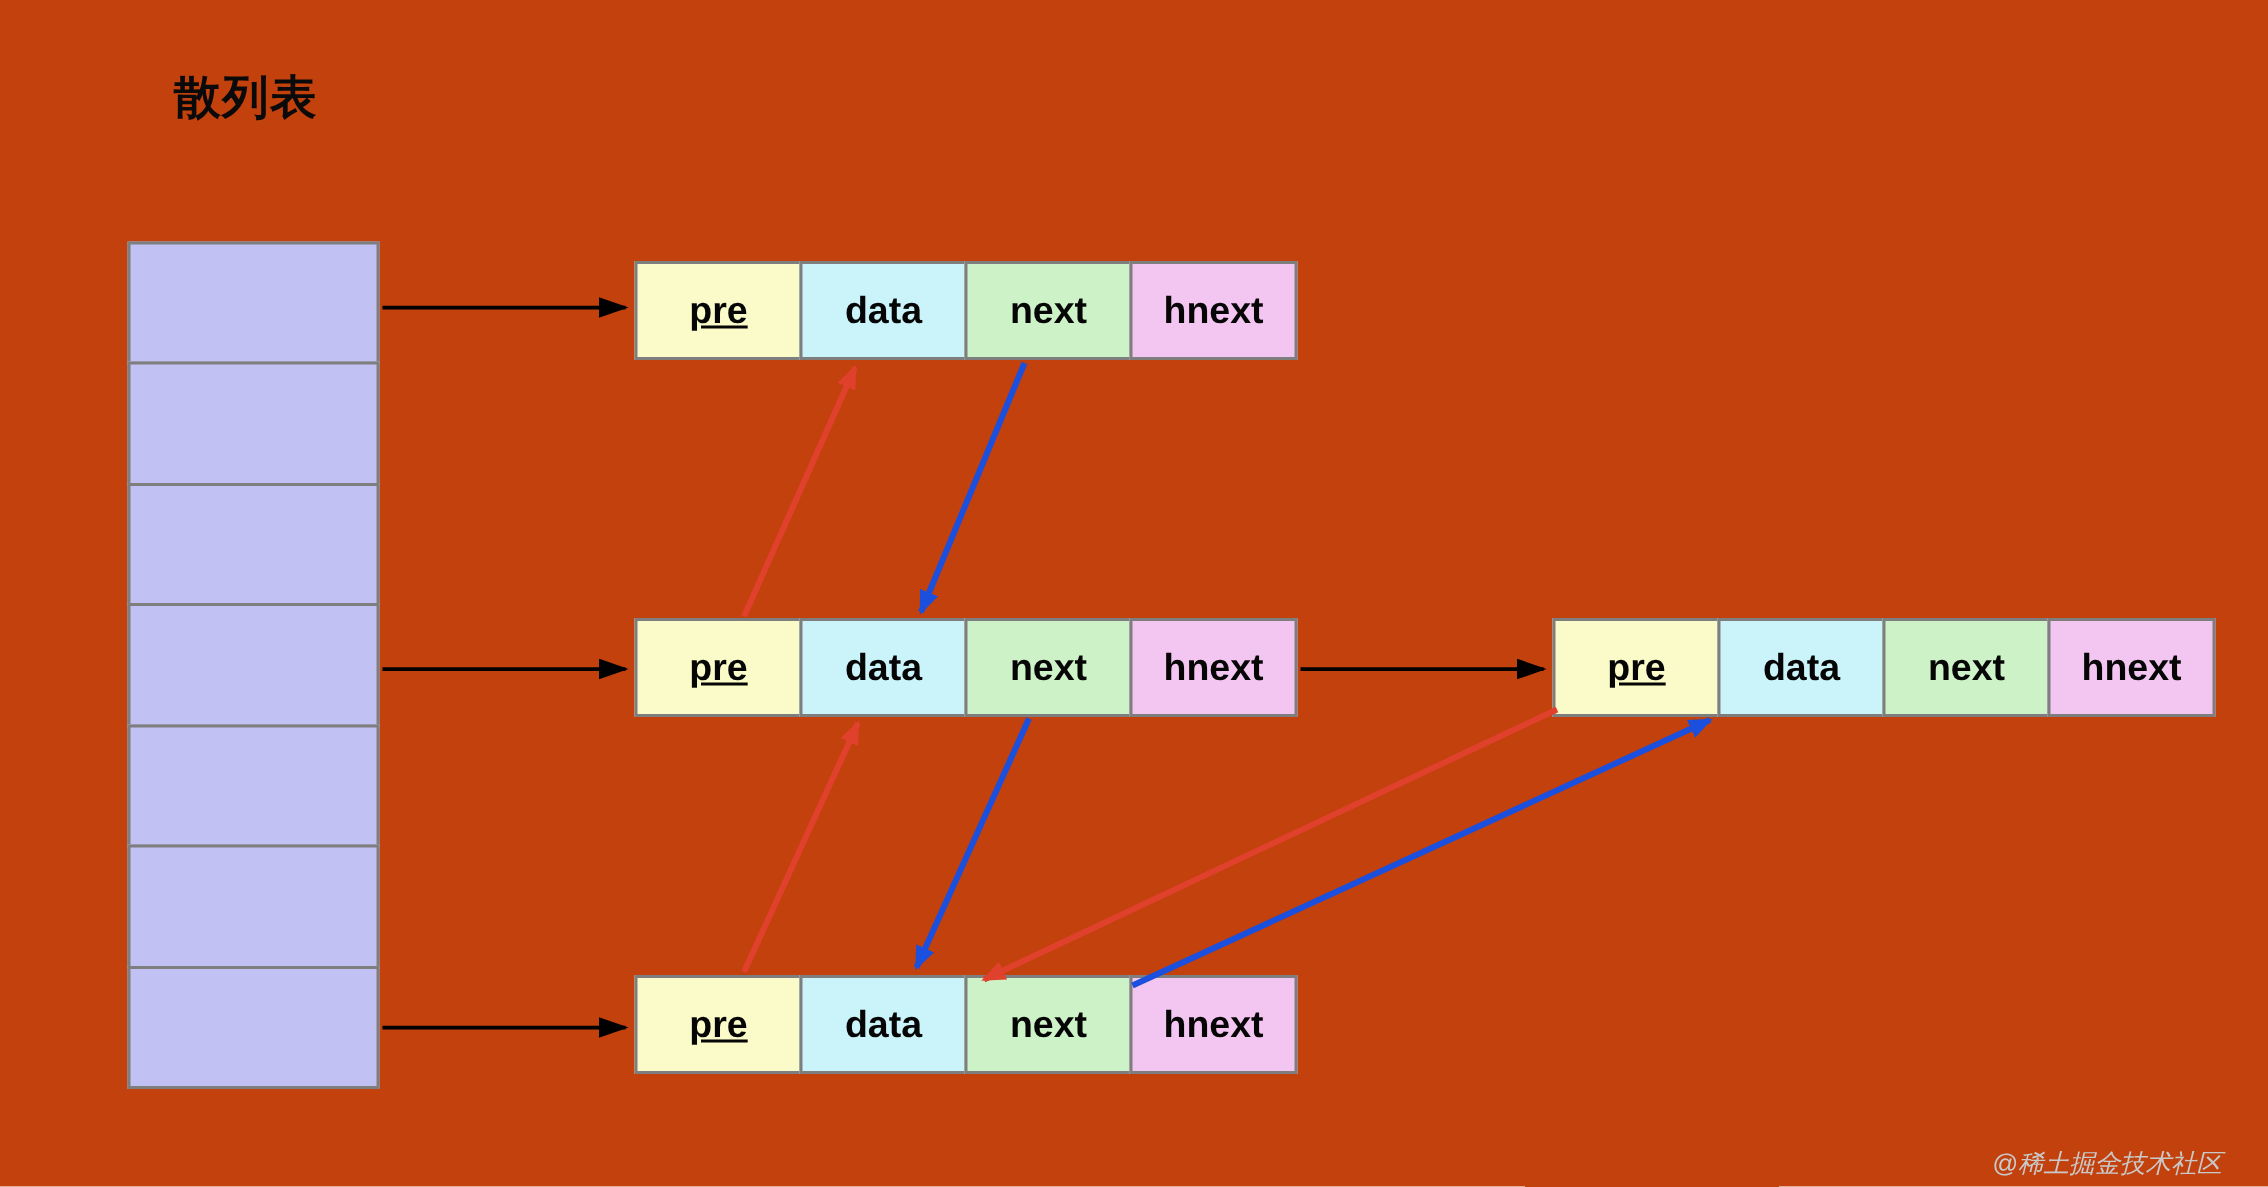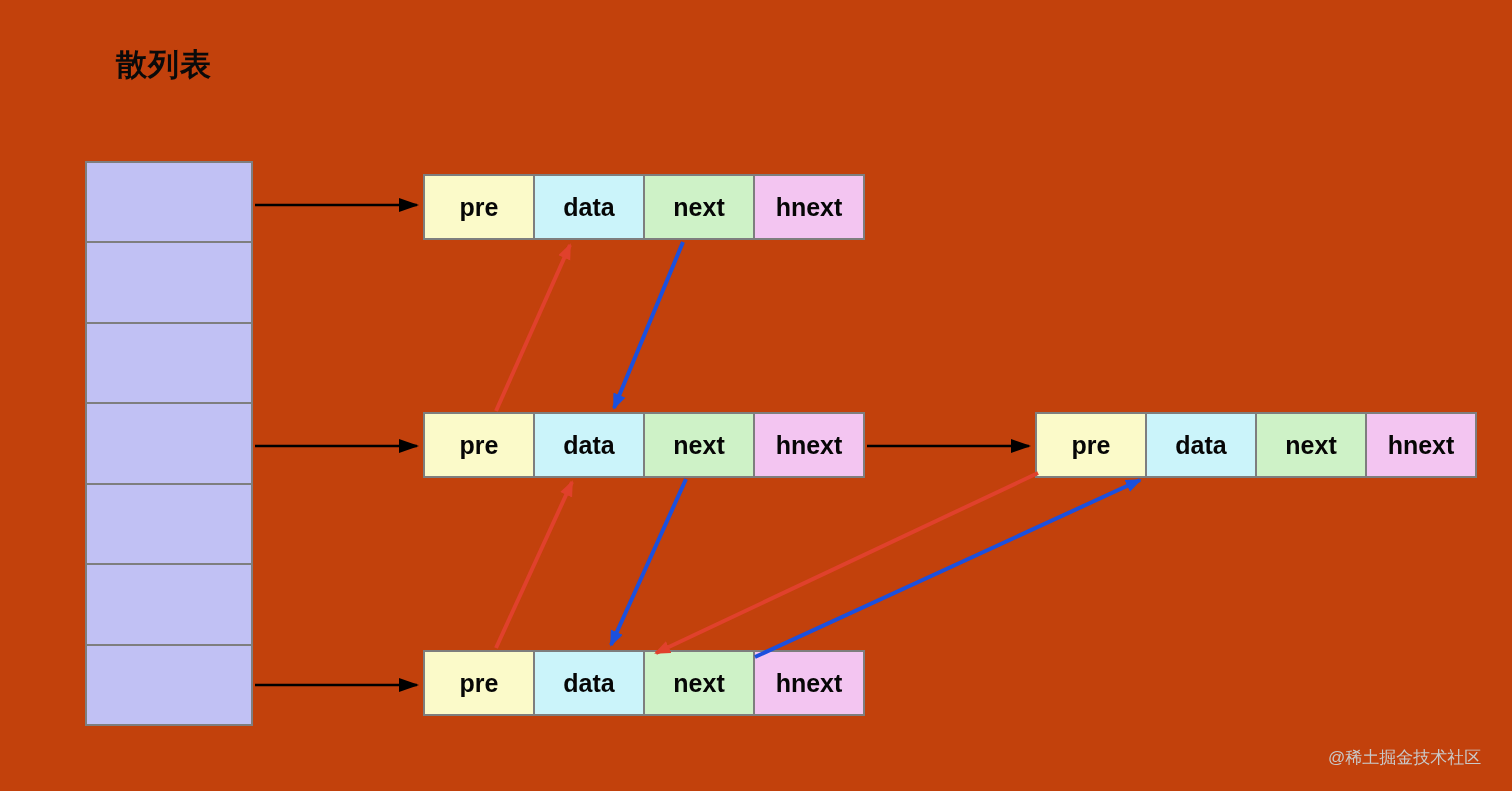--- a/index.html
+++ b/index.html
@@ -50,37 +50,38 @@
     box-sizing: border-box;
     border: 2px solid #7e7e7e;
     margin-left: -2px;
     display: flex;
     align-items: center;
     justify-content: center;
     font-size: 25px;
     font-weight: bold;
     color: #060606;
   }
-  .cell:first-child { margin-left: 0; }
+  .cell:first-child { margin-left: 0; text-decoration: underline; }
 
   #arrow-layer {
     position: absolute;
     left: 0; top: 0;
     width: 1512px;
     height: 791px;
     pointer-events: none;
   }
 
   .watermark {
     position: absolute;
     left: 1328px;
-    top: 746px;
+    top: 764px;
     font-size: 17px;
     color: #c9c9c9;
     white-space: nowrap;
+    font-style: italic;
   }
 </style>
 </head>
 <body>
 
 <div class="canvas">
 
   <div class="title" id="title-hash">散列表</div>
 
   <div class="hash-table">

